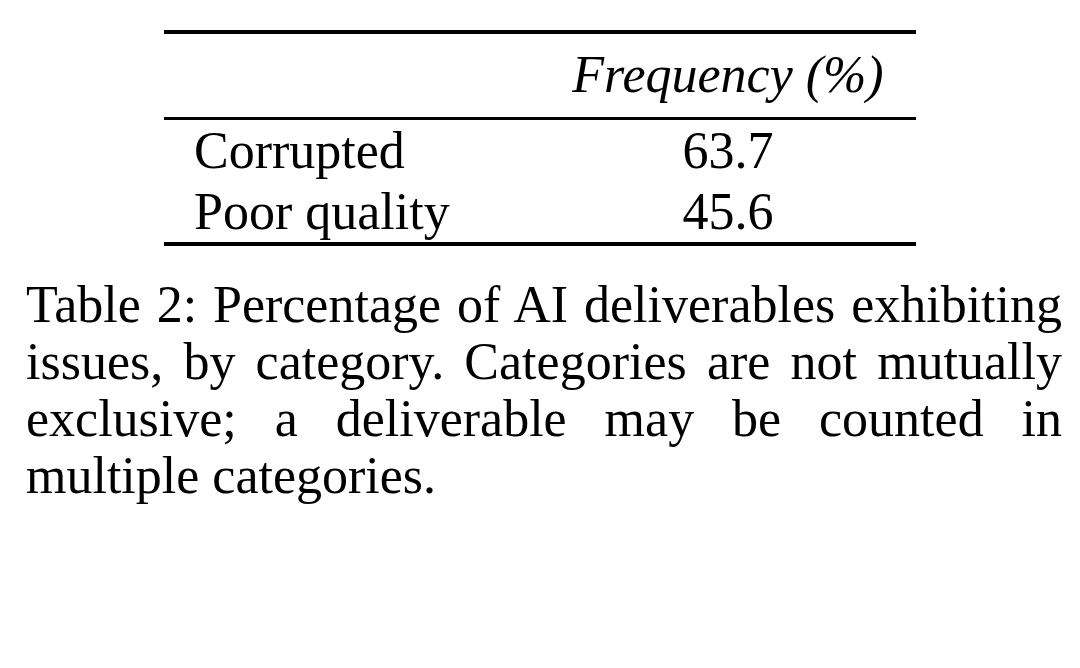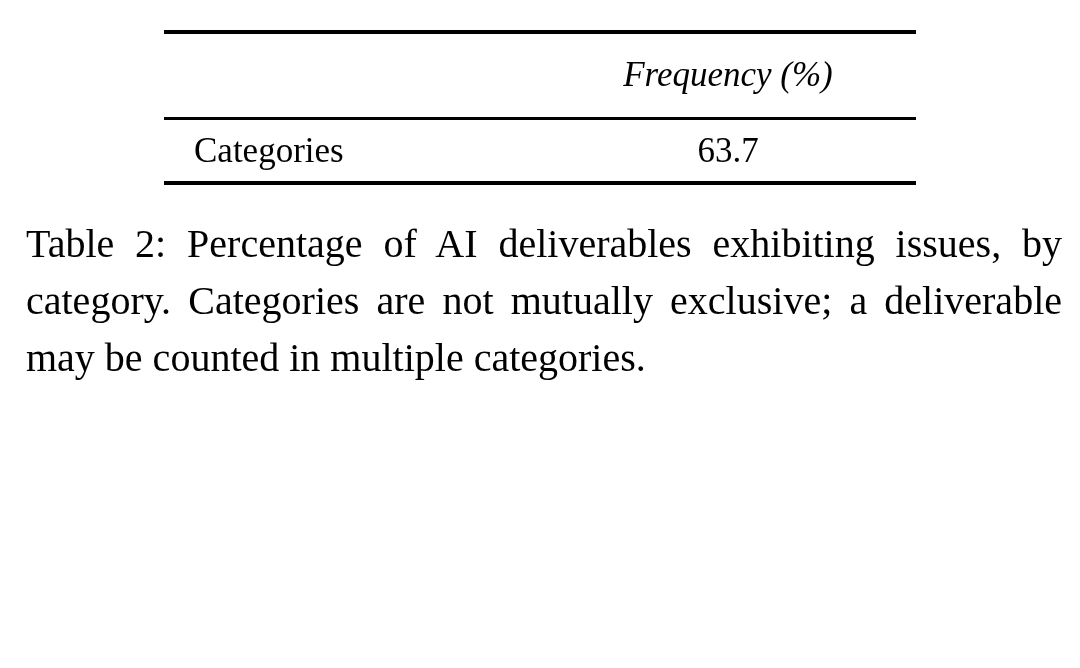--- a/index.html
+++ b/index.html
@@ -28,21 +28,21 @@
     justify-content: center;
   }
   table.data-table {
     border-collapse: collapse;
     width: 752px;
     table-layout: fixed;
   }
   table.data-table td, table.data-table th {
     padding: 0;
     font-weight: normal;
-    font-size: 35px;
+    font-size: 52px;
     line-height: 57px;
     vertical-align: baseline;
   }
   .rule-top td {
     border-top: 4px solid #000;
     height: 0;
     font-size: 0;
     line-height: 0;
     padding: 0;
   }
@@ -83,21 +83,21 @@
   }
   .body-row.first td {
     padding-top: 14px !important;
   }
   .body-row.last td {
     padding-bottom: 14px !important;
   }
   .caption {
     margin: 30px auto 0 auto;
     width: 1044px;
-    font-size: 40px;
+    font-size: 52px;
     line-height: 57px;
     text-align: justify;
     text-align-last: left;
     padding-left: 8px;
     box-sizing: border-box;
   }
   .caption .cap-label {
     white-space: nowrap;
   }
 </style>
@@ -113,22 +113,26 @@
         <td colspan="2"></td>
       </tr>
       <tr class="header-row">
         <th class="col-label"></th>
         <th class="col-value">Frequency (%)</th>
       </tr>
       <tr class="rule-mid">
         <td colspan="2"></td>
       </tr>
       <tr class="body-row">
-        <td class="col-label">Categories</td>
+        <td class="col-label">Corrupted</td>
         <td class="col-value">63.7</td>
+      </tr>
+      <tr class="body-row">
+        <td class="col-label">Poor quality</td>
+        <td class="col-value">45.6</td>
       </tr>
       <tr class="rule-bot">
         <td colspan="2"></td>
       </tr>
     </tbody>
       </table>
   </div>
 
   <div class="caption">
     <span class="cap-label">Table 2:</span>

